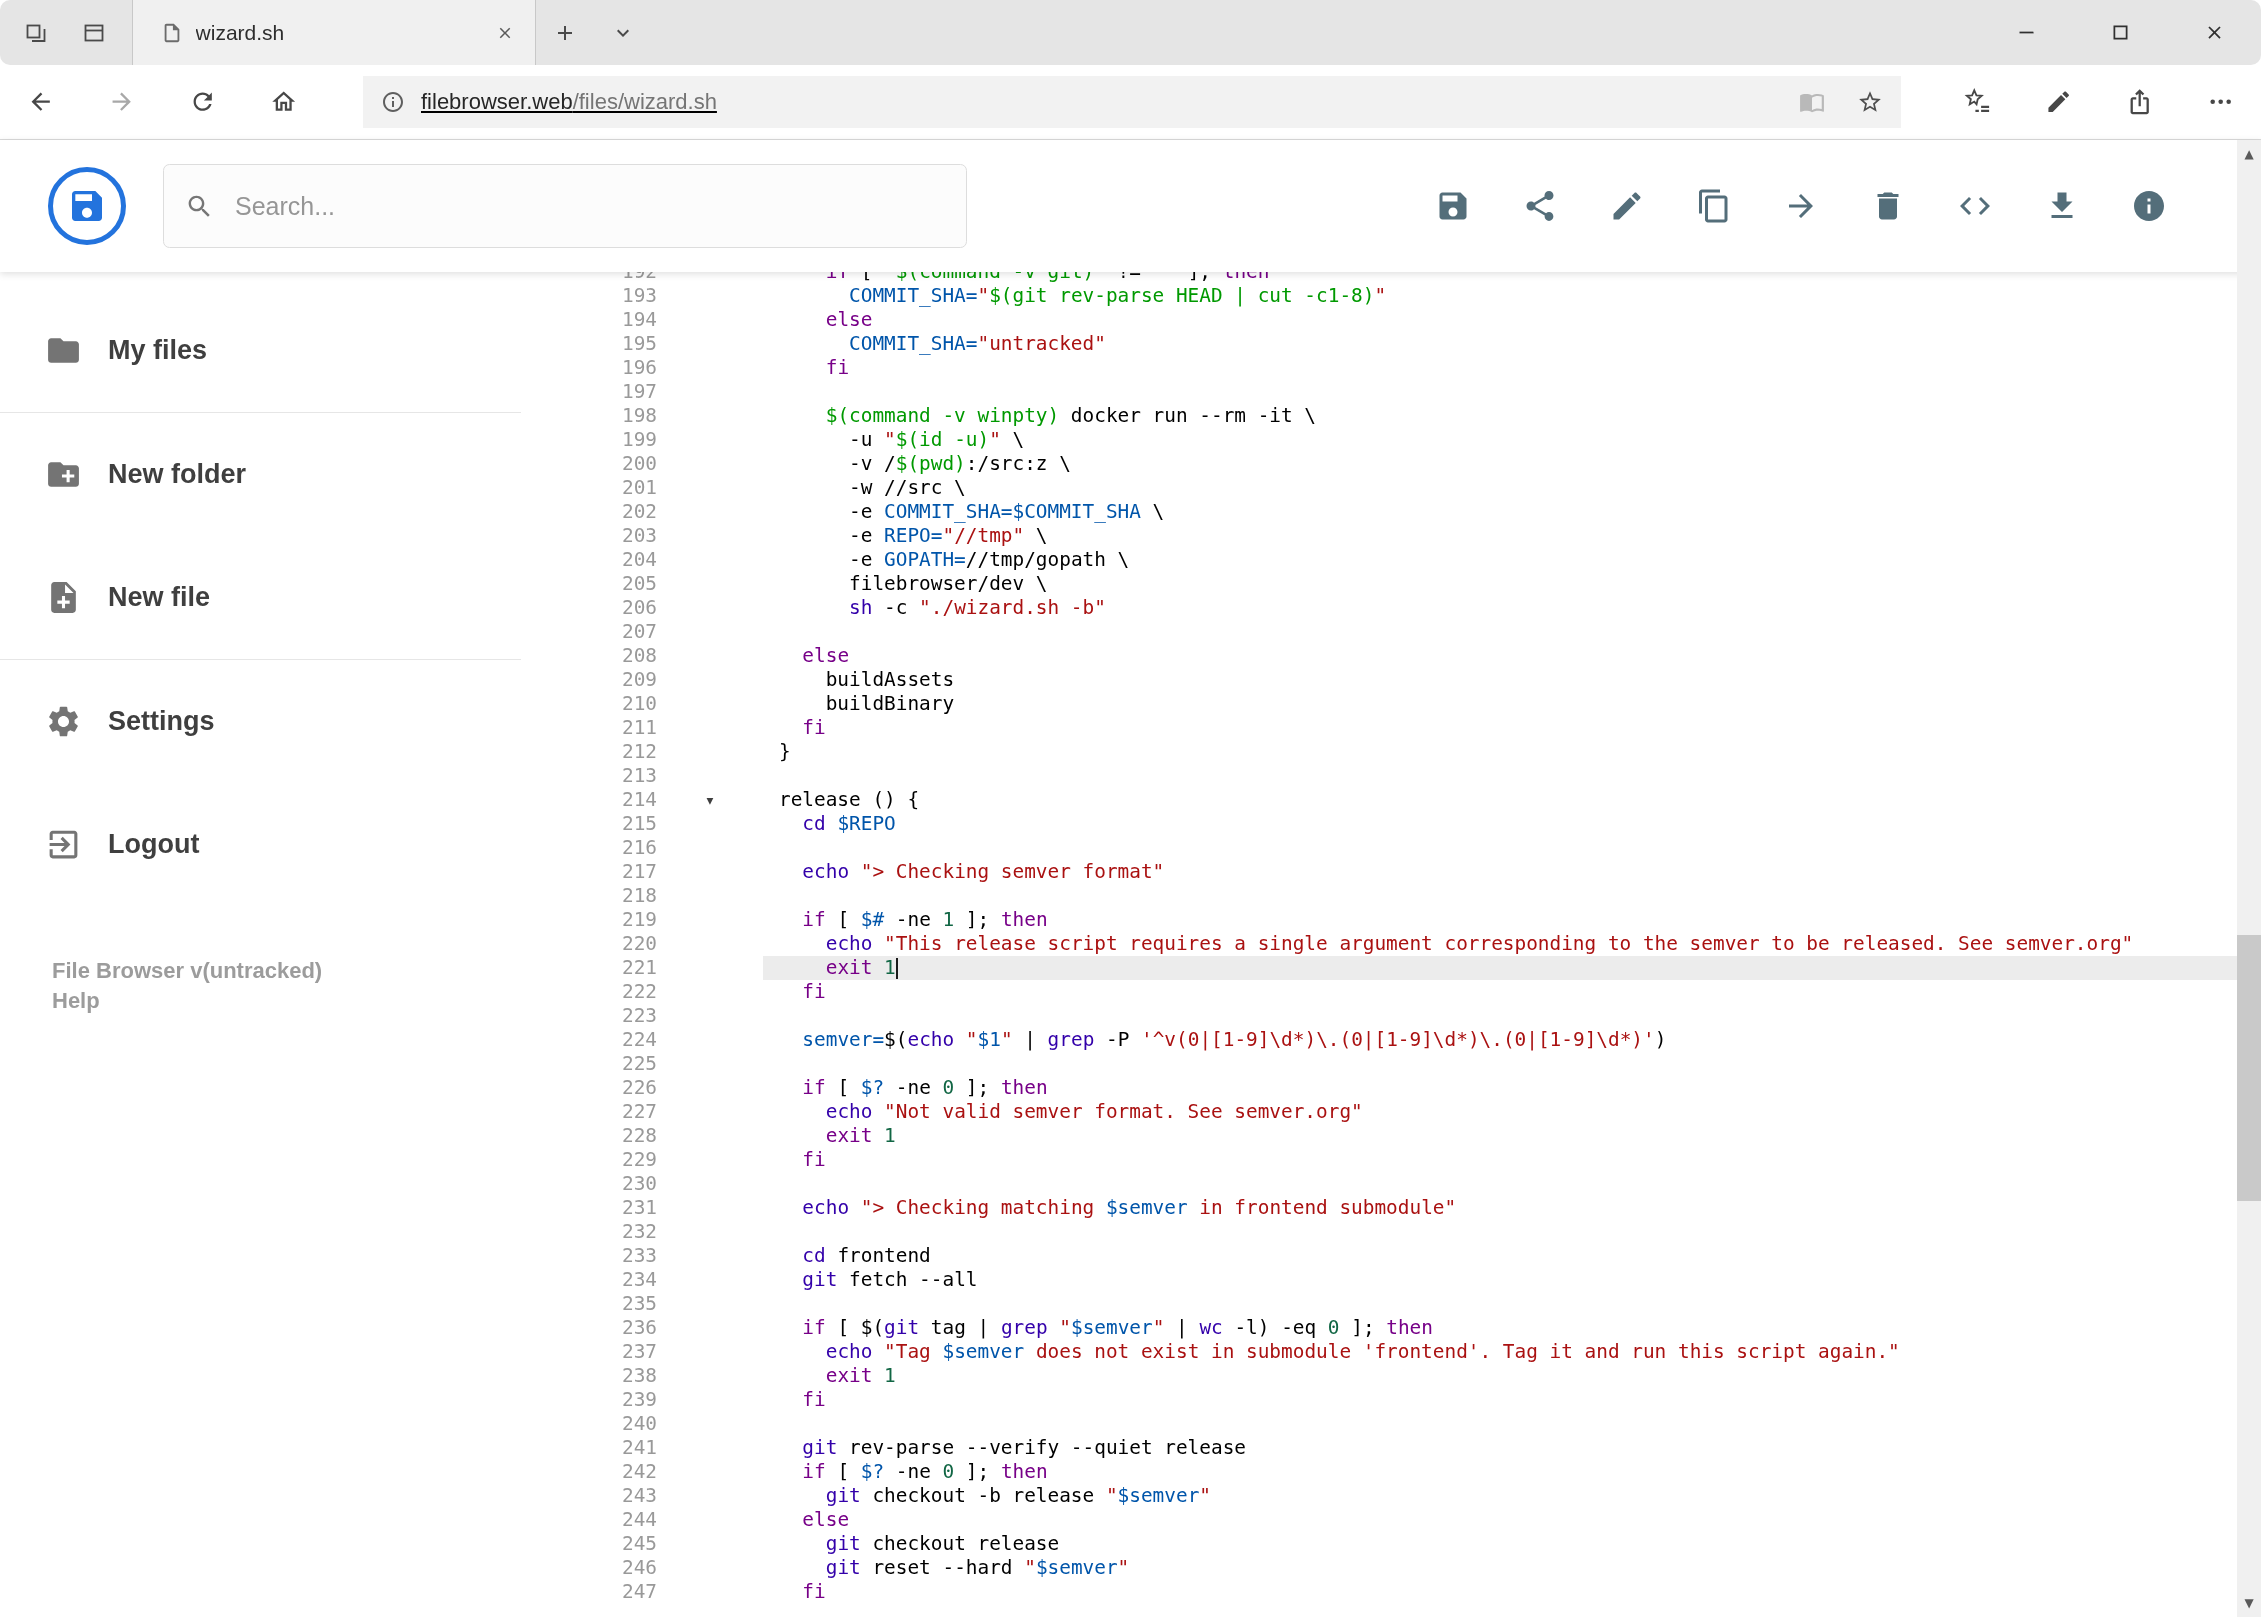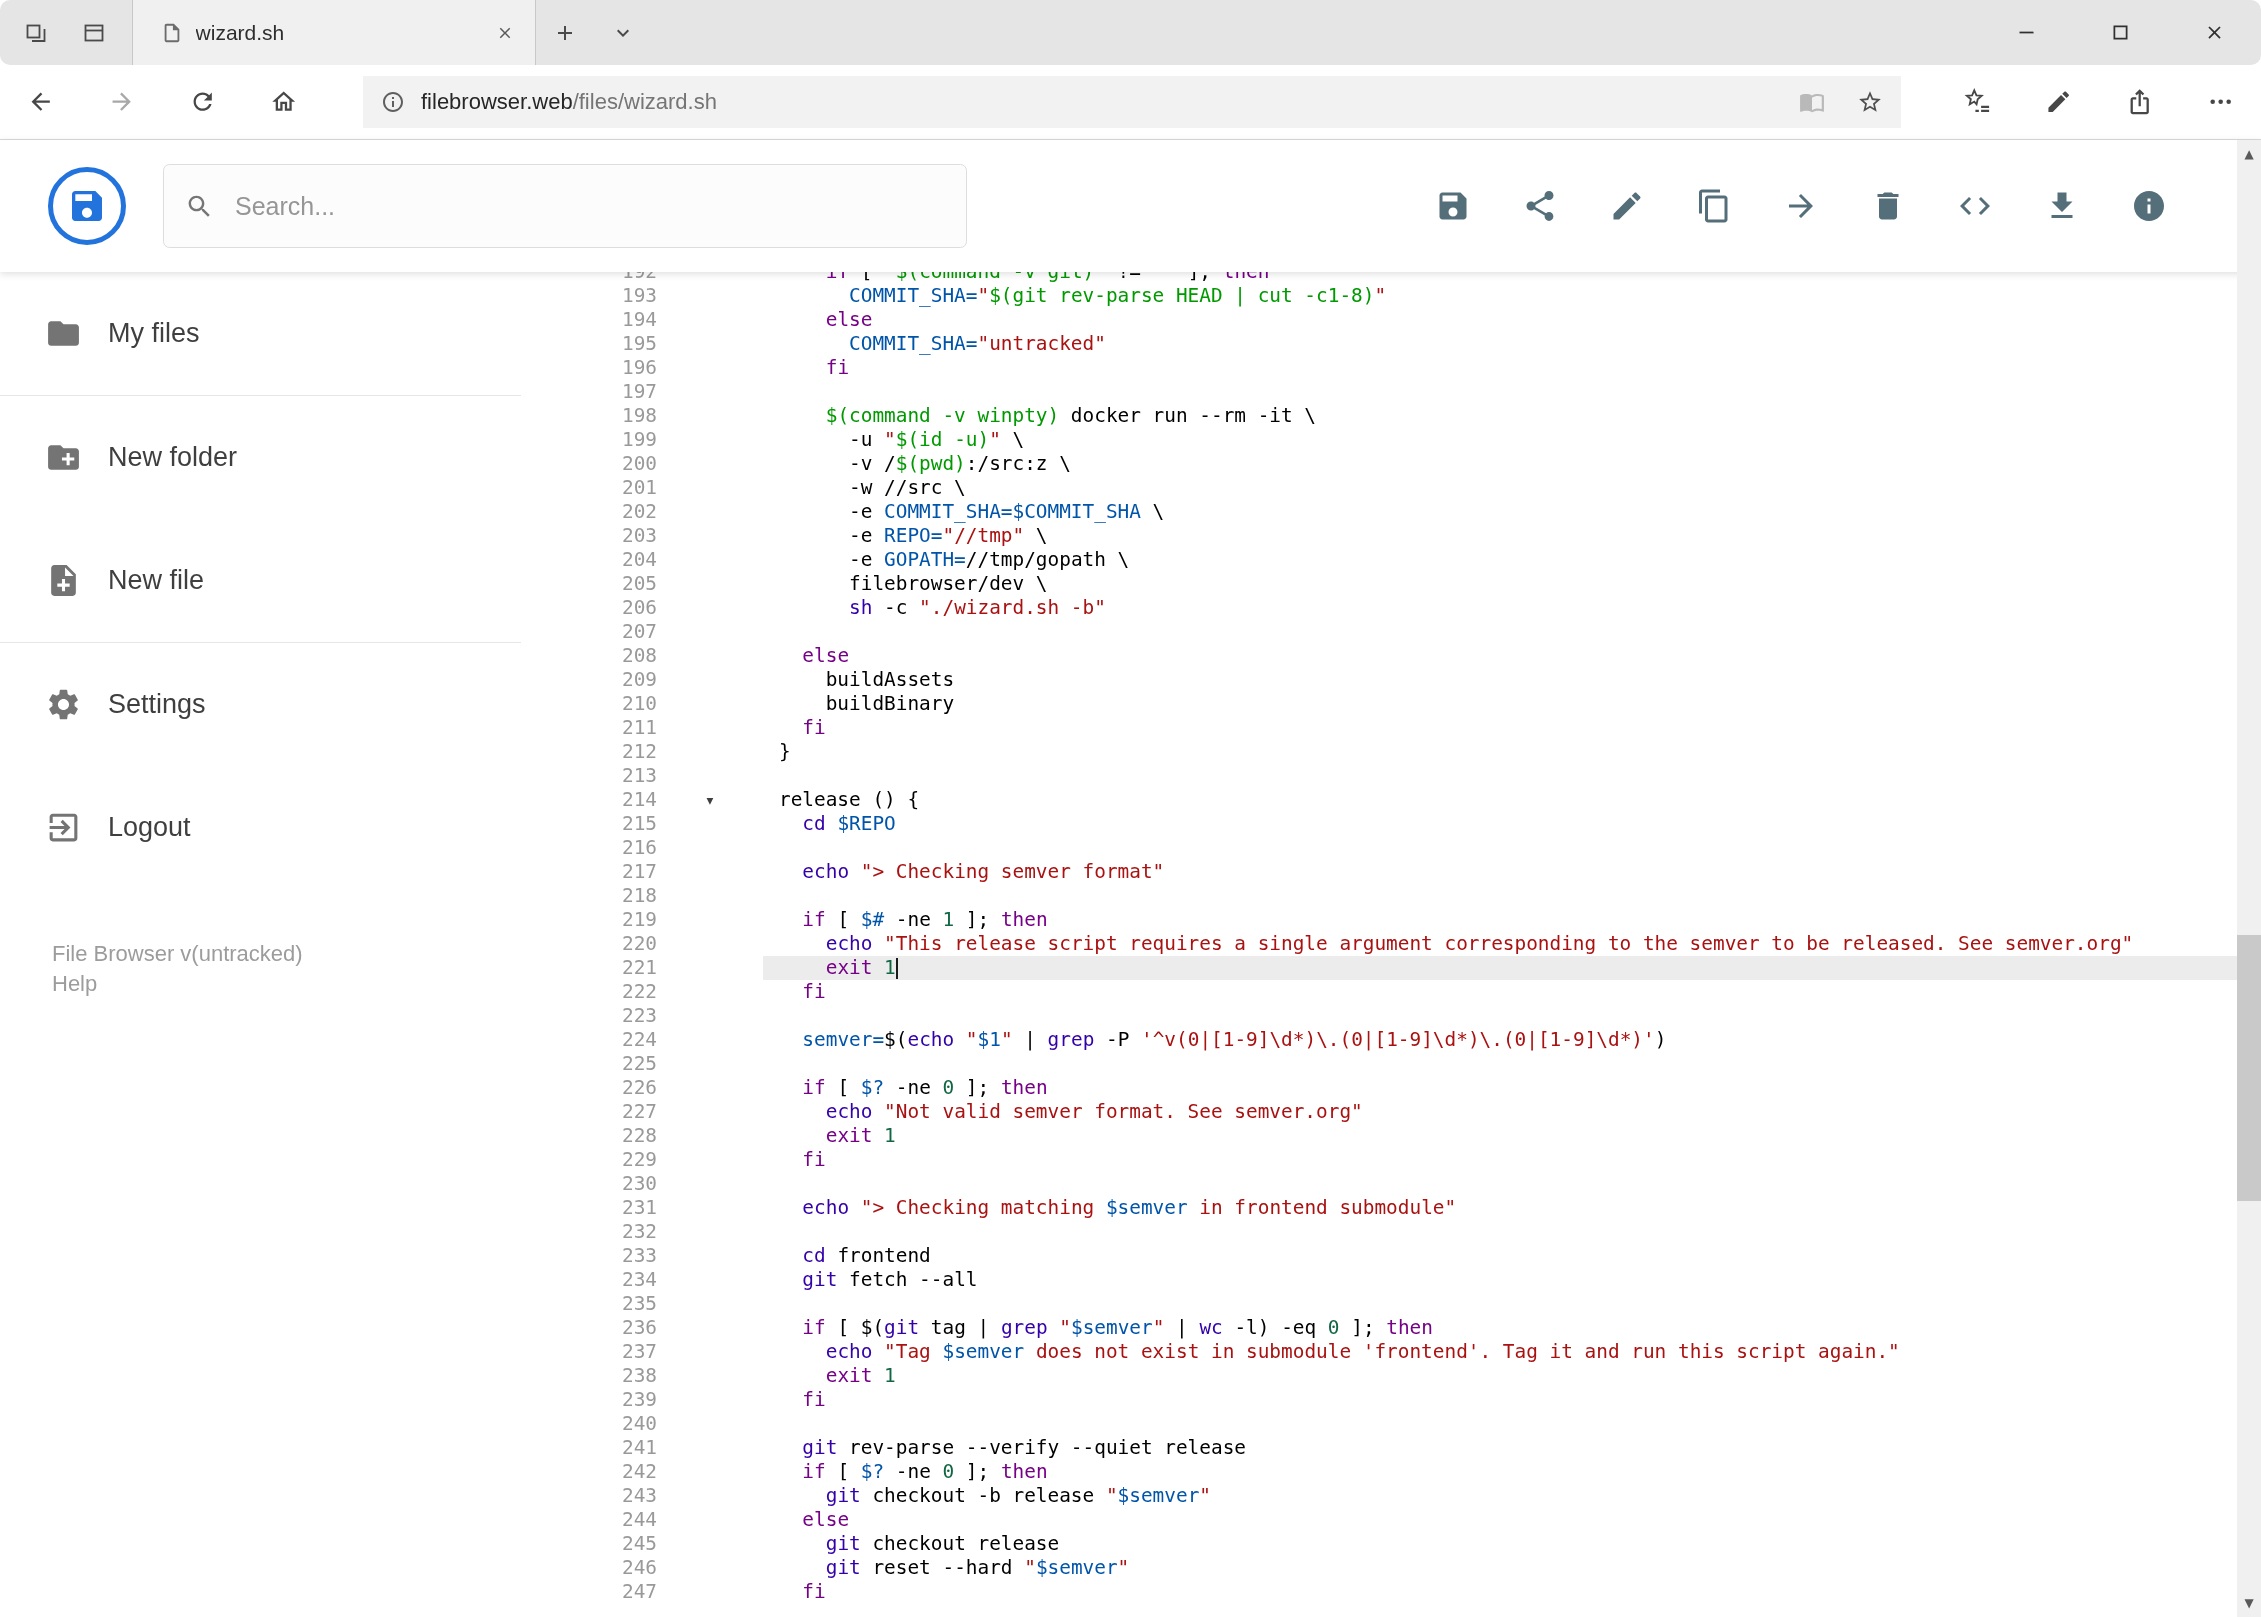--- a/index.html
+++ b/index.html
@@ -21,21 +21,21 @@
   .tab-title{flex:1;font-size:21px;color:#2e2e2e;white-space:nowrap;overflow:hidden;}
   .tab .close{width:18px;height:18px;color:#5a5a5a;flex:none;}
   .win-controls{margin-left:auto;display:flex;}
   .win-btn{width:94px;display:flex;align-items:center;justify-content:center;color:#303030;cursor:pointer;}
   .win-btn svg{width:21px;height:21px;}
 
   .navbar{height:75px;background:#ffffff;border-bottom:0.8px solid #dadada;display:flex;align-items:center;}
   .nav-btn{width:81px;height:74px;display:flex;align-items:center;justify-content:center;color:#474747;cursor:pointer;}
   .nav-btn svg{width:27.4px;height:27.4px;}
   .nav-btn.dim{color:#a8a8a8;}
-  .urlbar{flex:1;height:52px;margin:0 36px 0 39px;background:#f2f2f2;display:flex;align-items:center;padding:0 18px;cursor:text;}
+  .urlbar{flex:1;height:52px;margin:0 36px 0 39px;background:#f2f2f2;display:flex;align-items:center;padding:0 18px;cursor:text;text-decoration:underline;}
   .urlbar .info-i{width:24px;height:24px;color:#5f5f5f;margin-right:16px;flex:none;}
   .url-text{font-size:22px;color:#262626;white-space:nowrap;}
   .url-text .path{color:#757575;}
   .url-icons{margin-left:auto;display:flex;align-items:center;gap:32px;}
   .url-icons svg{width:26px;height:26px;}
   .reading{color:#b9b9b9;} .star{color:#4f4f4f;}
 
   
   .app-header{height:132px;background:#fff;display:flex;align-items:center;padding:0 48px;
     position:relative;z-index:5;box-shadow:0 2.4px 7.3px rgba(0,0,0,.13);}
@@ -46,21 +46,21 @@
     display:flex;align-items:center;padding:0 21px;}
   .searchbox svg{width:29px;height:29px;color:#767676;margin-right:21px;flex:none;}
   .searchbox input{border:none;outline:none;background:transparent;font-size:25px;color:#555;width:100%;font-family:inherit;}
   .searchbox input::placeholder{color:#969696;}
   .toolbar{margin-left:auto;margin-right:21px;display:flex;}
   .tb-btn{width:87px;height:97px;display:flex;align-items:center;justify-content:center;color:var(--c-icon_gray);cursor:pointer;}
   .tb-btn svg{width:36px;height:36px;}
 
   
   .main{display:flex;height:1346px;background:#fff;}
-  .sidebar{width:521px;flex:none;padding-top:0;}
+  .sidebar{width:521px;flex:none;padding-top:17px;font-weight:bold;}
   .side-item{height:123px;display:flex;align-items:center;padding-left:45px;gap:26px;cursor:pointer;}
   .side-item svg{width:37px;height:37px;color:#747474;flex:none;}
   .side-label{font-size:27px;color:#3f3f3f;}
   .divider{height:0.8px;background:#e6e6e6;}
   .side-footer{margin-top:50px;padding-left:52px;font-size:22px;color:#9c9c9c;line-height:30px;}
   .side-footer .help{cursor:pointer;display:inline-block;}
 
   
   .editor{flex:1;overflow:hidden;font-family:"DejaVu Sans Mono",monospace;font-size:19.4px;color:#000;}
   .code-pane{margin-top:-12px;}

